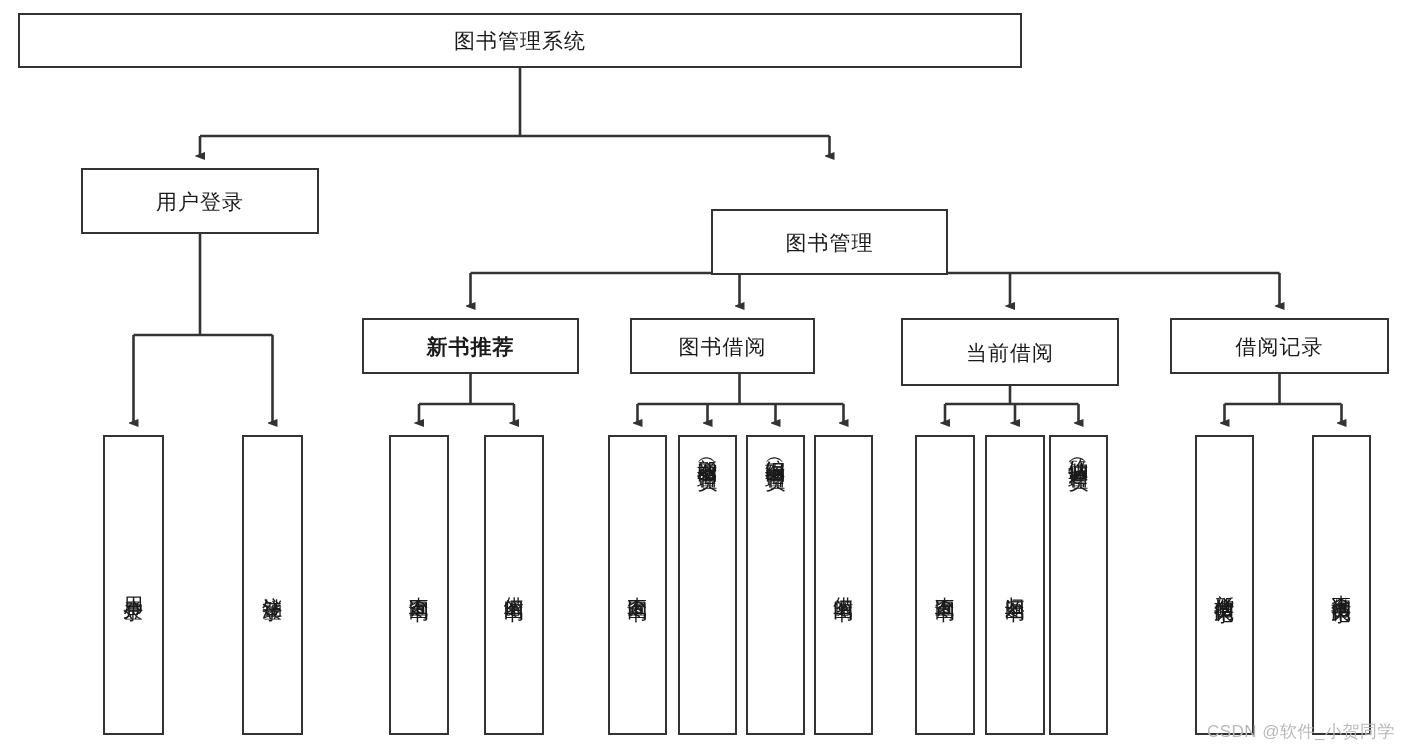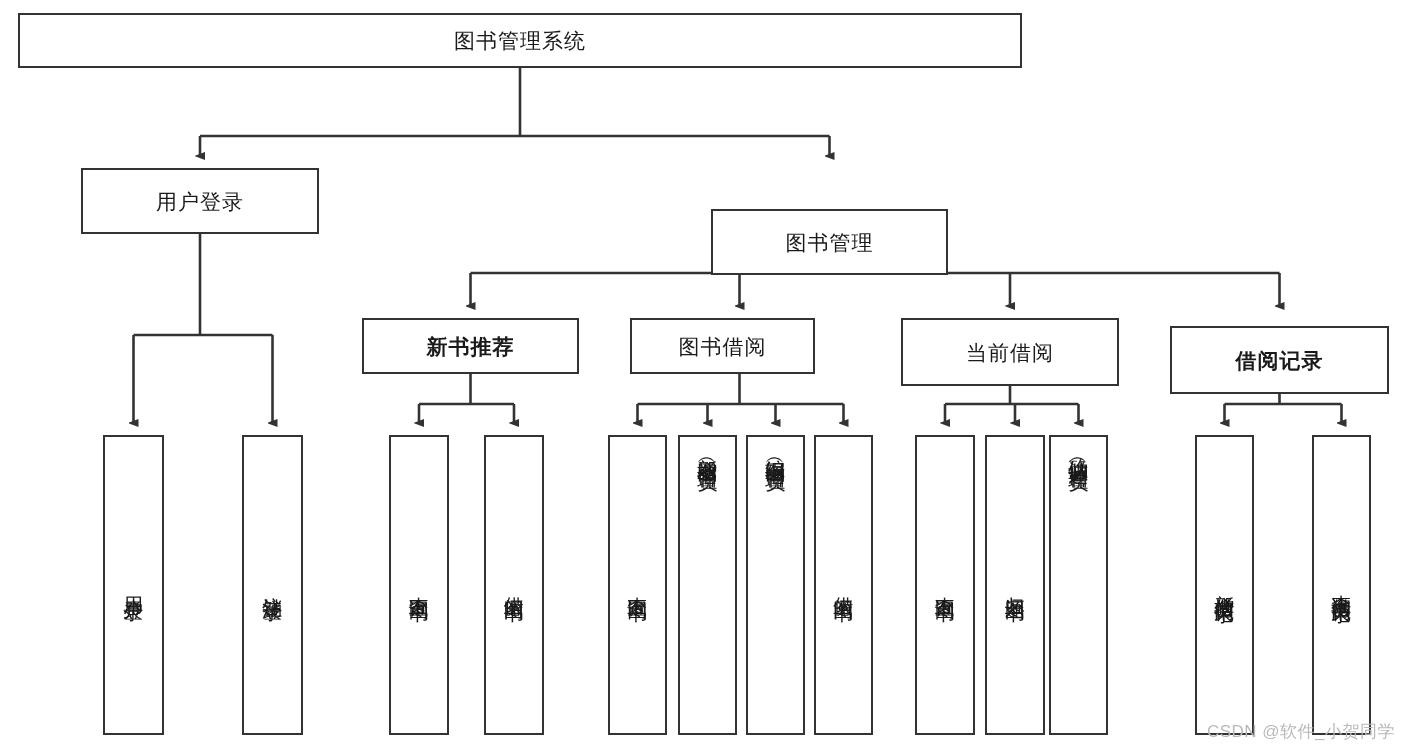--- a/index.html
+++ b/index.html
@@ -129,21 +129,21 @@
       </div>
       <div class="node h-node" style="left: 362px; top: 318px; width: 217px; height: 56px; font-weight: bold;">
         <span class="label-h">新书推荐</span>
       </div>
       <div class="node h-node" style="left: 630px; top: 318px; width: 185px; height: 56px;">
         <span class="label-h">图书借阅</span>
       </div>
       <div class="node h-node" style="left: 901px; top: 318px; width: 218px; height: 68px;">
         <span class="label-h">当前借阅</span>
       </div>
-      <div class="node h-node" style="left: 1170px; top: 326px; width: 219px; height: 68px; font-weight: bold;">
+      <div class="node h-node" style="left: 1170px; top: 318px; width: 219px; height: 56px;">
         <span class="label-h">借阅记录</span>
       </div>
       <div class="node v-node centered" style="left: 103px; top: 435px; width: 61px; height: 300px;">
         <span class="label-v">用户登录</span>
       </div>
       <div class="node v-node centered" style="left: 242px; top: 435px; width: 61px; height: 300px;">
         <span class="label-v">注销登录</span>
       </div>
       <div class="node v-node centered" style="left: 389px; top: 435px; width: 60px; height: 300px;">
         <span class="label-v">查询图书</span>

